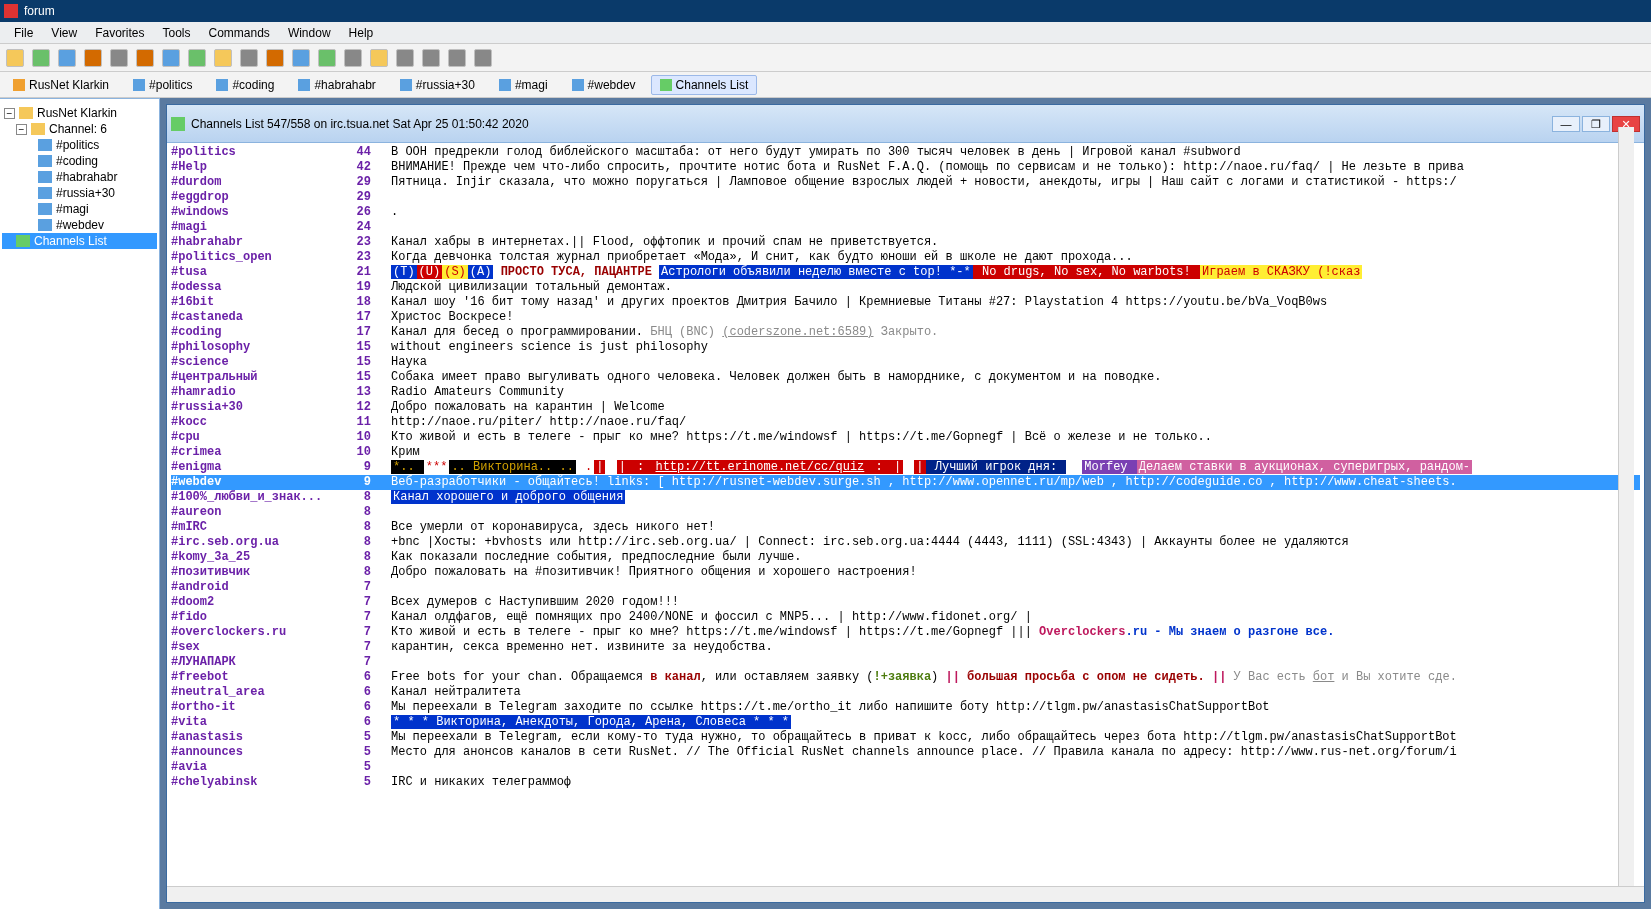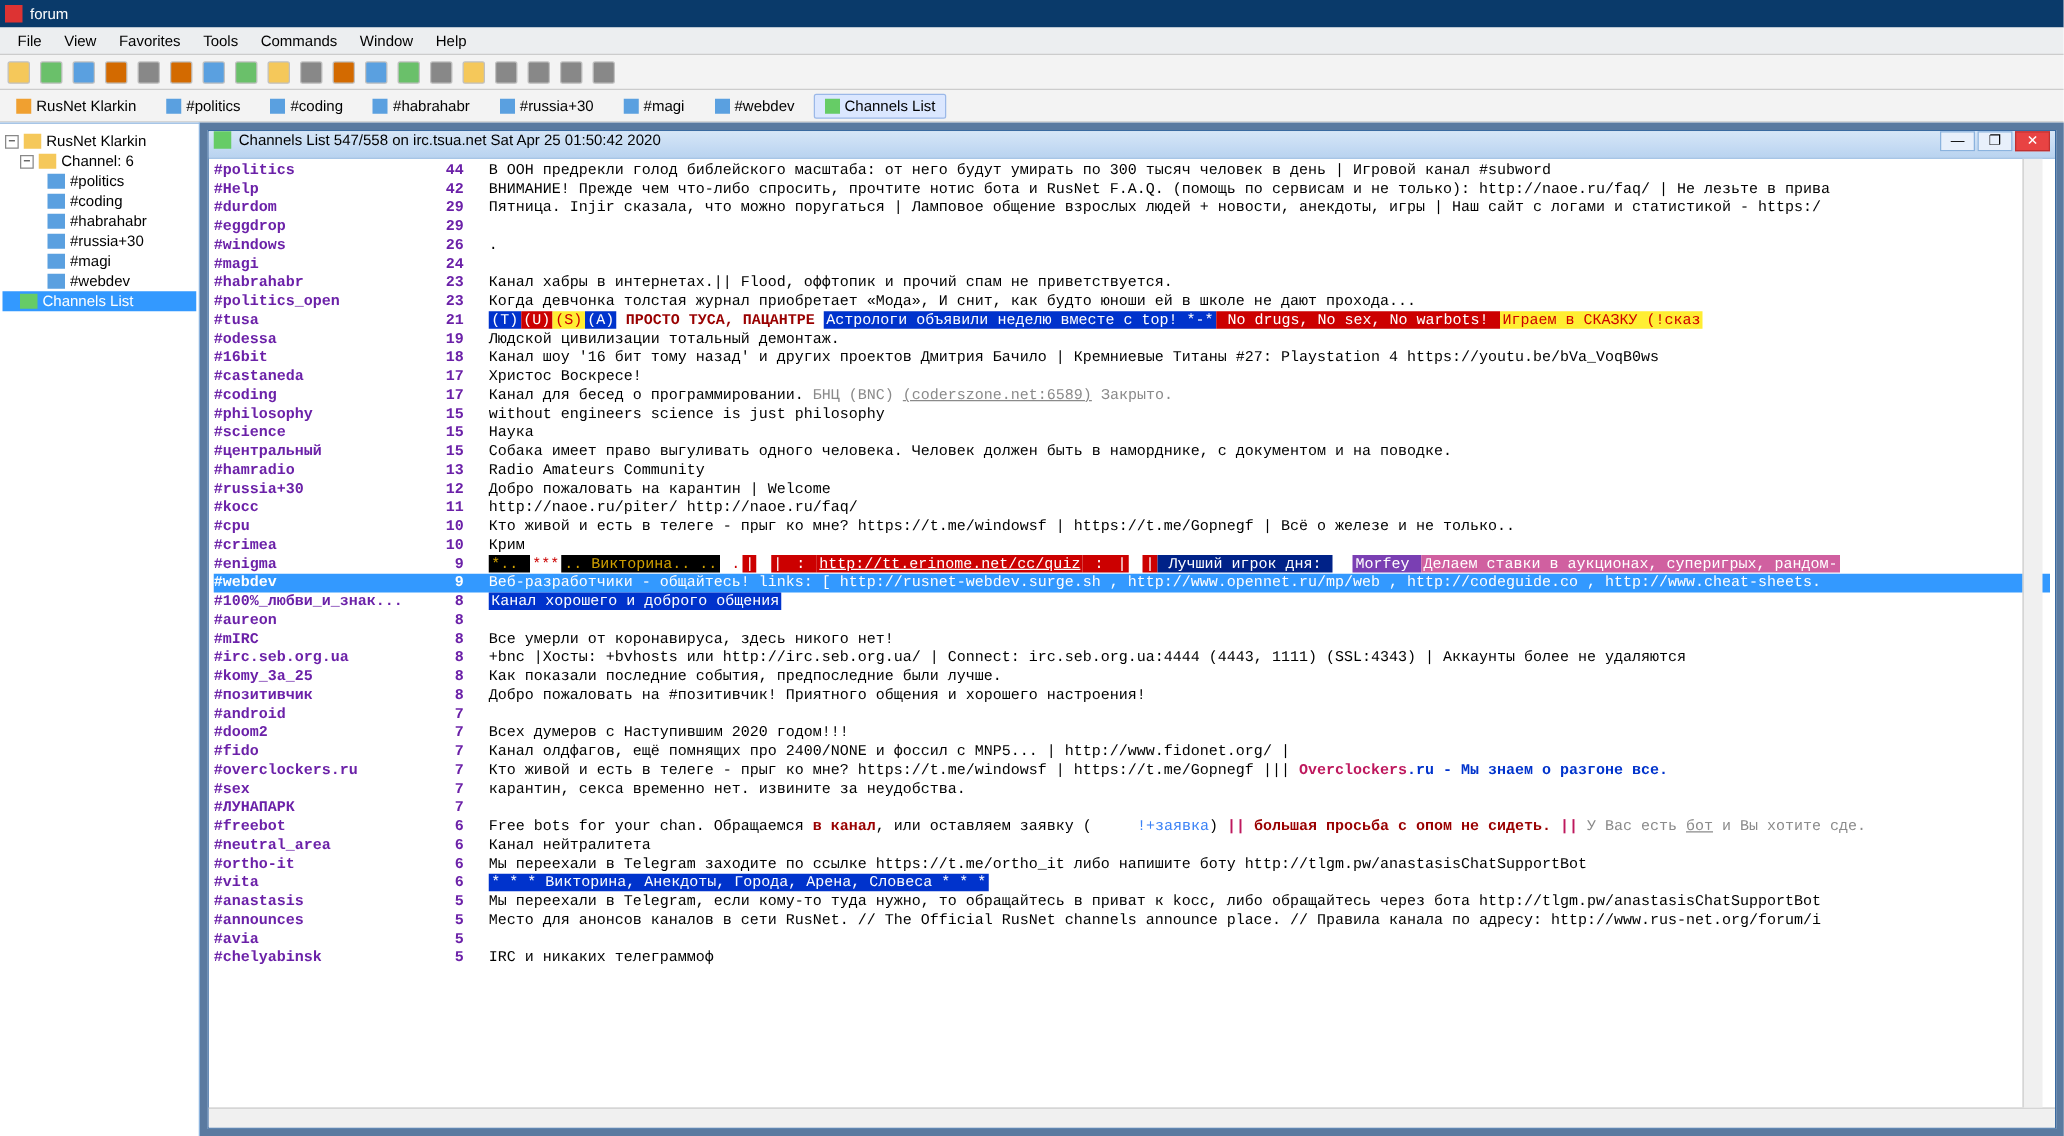--- a/index.html
+++ b/index.html
@@ -26,38 +26,38 @@
 .tree .ficon { width: 14px; height: 12px; display: inline-block; }
 .ficon-y { background: #f5c85a; }
 .ficon-b { background: #5aa0e0; }
 .ficon-g { background: #66cc66; }
 .tree .sel { background: #3399ff; color: #fff; }
 .tree .lvl1 { padding-left: 14px; }
 .tree .lvl2 { padding-left: 36px; }
 
 .mdi { flex: 1; background: #5a7aa0; position: relative; }
 .win { position: absolute; top: 6px; left: 6px; right: 6px; bottom: 6px; background: #fff; border: 1px solid #3a6aa0; display: flex; flex-direction: column; }
-.win-title { height: 22px; background: linear-gradient(#d6e6f7,#b9d3f0); display: flex; padding: 0 4px; gap: 6px; border-bottom: 1px solid #8bb3de; }
+.win-title { height: 38px; background: linear-gradient(#d6e6f7,#b9d3f0); display: flex; align-items: center; padding: 0 4px; gap: 6px; border-bottom: 1px solid #8bb3de; }
 .win-title .wicon { width: 14px; height: 14px; background: #66cc66; }
 .win-title .wbtns { margin-left: auto; display: flex; gap: 2px; }
 .wbtn { width: 28px; height: 16px; border: 1px solid #8bb3de; background: #e8f0fb; text-align: center; line-height: 14px; font-size: 11px; }
 .wbtn.close { background: #e84343; color: #fff; border-color: #c03030; }
 .listarea { flex: 1; overflow: auto; font-family: Consolas, "Courier New", monospace; font-size: 12px; line-height: 15px; padding: 2px 4px; white-space: nowrap; }
 .row { display: flex; }
 .row.selrow { background: #3399ff; color: #fff; }
 .cname { width: 180px; display: inline-block; color: #6b21a8; font-weight: bold; }
 .row.selrow .cname { color: #fff; }
 .cnum { width: 40px; text-align: right; color: #6b21a8; display: inline-block; padding-right: 20px; font-weight: bold;}
 .row.selrow .cnum { color: #fff; }
 .ctopic { display: inline-block; }
 .link { color: #1a4dd8; text-decoration: underline; }
 .grey { color: #8a8a8a; }
 .maroon { color: #990000; font-weight: bold; }
 .orange { color: #be185d; font-weight: bold; }
-.red { color: #3b82f6; font-weight: normal; margin-left: 36px; }
+.red { color: #4d7c0f; font-weight: bold; }
 .blue { color: #0033cc; font-weight: bold; }
 
 .seg { padding: 0 2px; }
 .bg-blue { background: #0033cc; color: #fff; }
 .bg-red { background: #cc0000; color: #fff; }
 .bg-yellow { background: #ffee33; color: #cc0000; }
 .bg-purple { background: #7a3fb3; color: #fff; margin-left: 16px; }
 .bg-dblue { background: #002288; color: #fff; }
 .bg-mag { background: #d060a0; color: #fff; }
 .bg-black { background:#000; }

